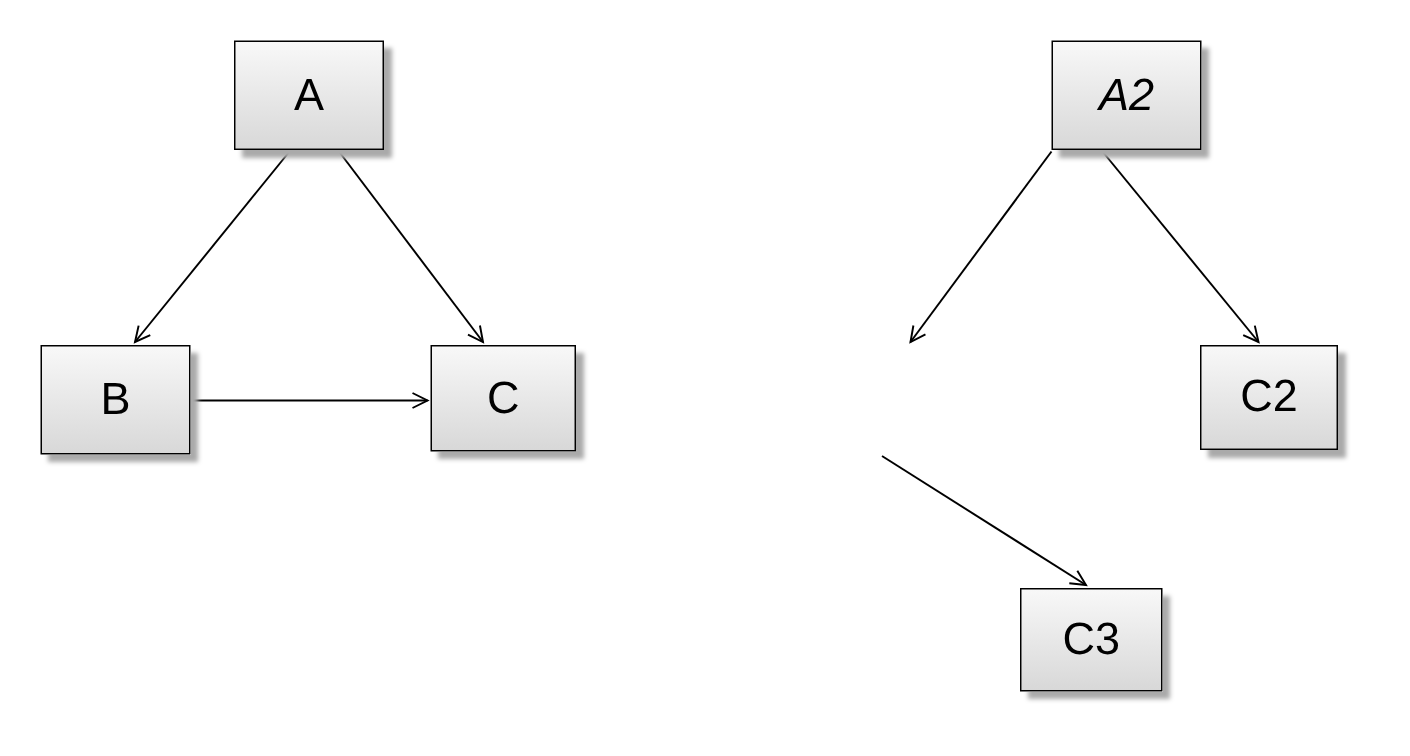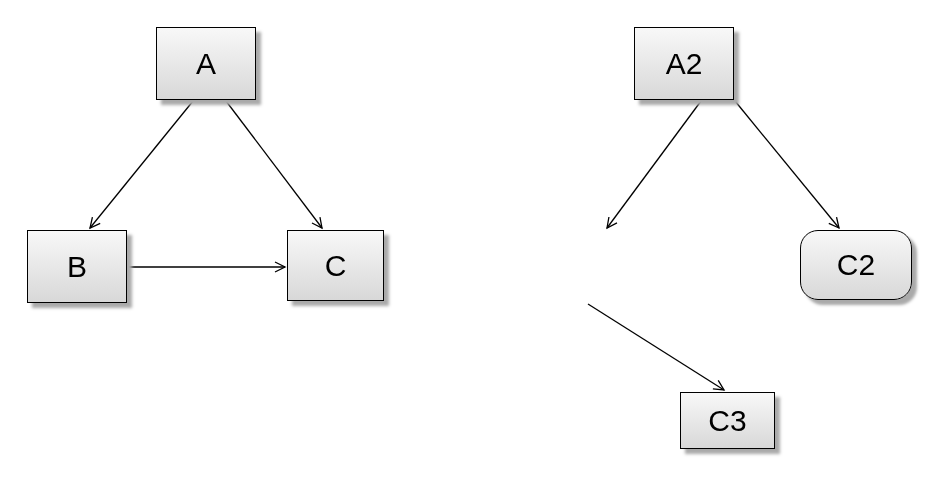--- a/index.html
+++ b/index.html
@@ -38,24 +38,24 @@
   .node-label {
     font-size: 30px;
     color: #000000;
     line-height: 1;
     user-select: none;
   }
   
   #node-A  { left: 156px; top: 27px;  width: 100px; height: 73px; }
   #node-B  { left: 27px;  top: 230px; width: 100px; height: 73px; }
   #node-C  { left: 287px; top: 230px; width: 97px;  height: 71px; }
-  #node-A2 { left: 634px; top: 27px;  width: 100px; height: 73px; }
+  #node-A2 { left: 701px; top: 27px;  width: 100px; height: 73px; font-style: italic; }
   #node-B2 { left: 545px; top: 230px; width: 100px; height: 73px; }
-  #node-C2 { left: 800px; top: 230px; width: 112px;  height: 70px; border-radius: 18px; }
-  #node-C3 { left: 680px; top: 392px; width: 95px;  height: 57px; }
+  #node-C2 { left: 800px; top: 230px; width: 92px;  height: 70px; }
+  #node-C3 { left: 680px; top: 392px; width: 95px;  height: 69px; }
 </style>
 </head>
 <body style="background: rgb(255, 255, 255);">
 
 <div class="canvas">
 
   <svg class="edges-layer" width="940" height="504" viewBox="0 0 940 504" xmlns="http://www.w3.org/2000/svg">
     <defs>
       <marker id="arrowhead" markerUnits="userSpaceOnUse" markerWidth="16" markerHeight="16" refX="12" refY="7" orient="auto">
         <path d="M2,2 L12,7 L2,12" fill="none" stroke="#000000" stroke-width="1.3"></path>

